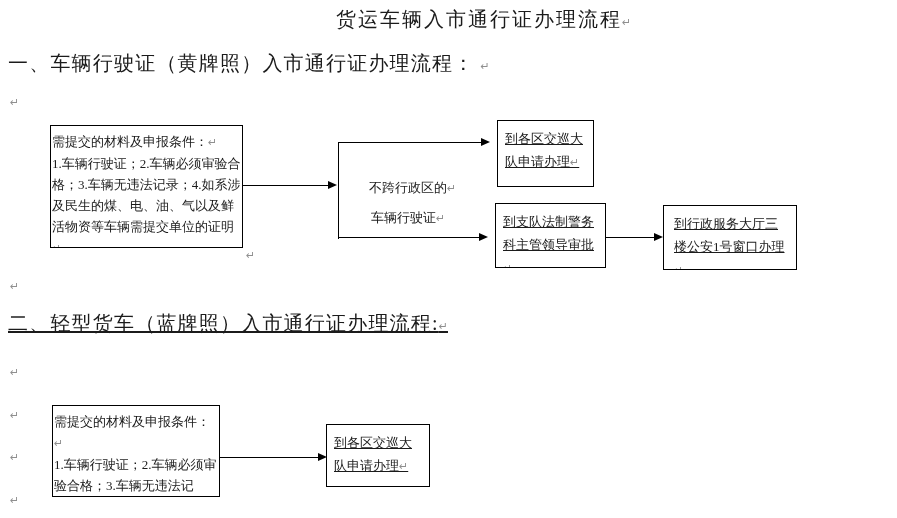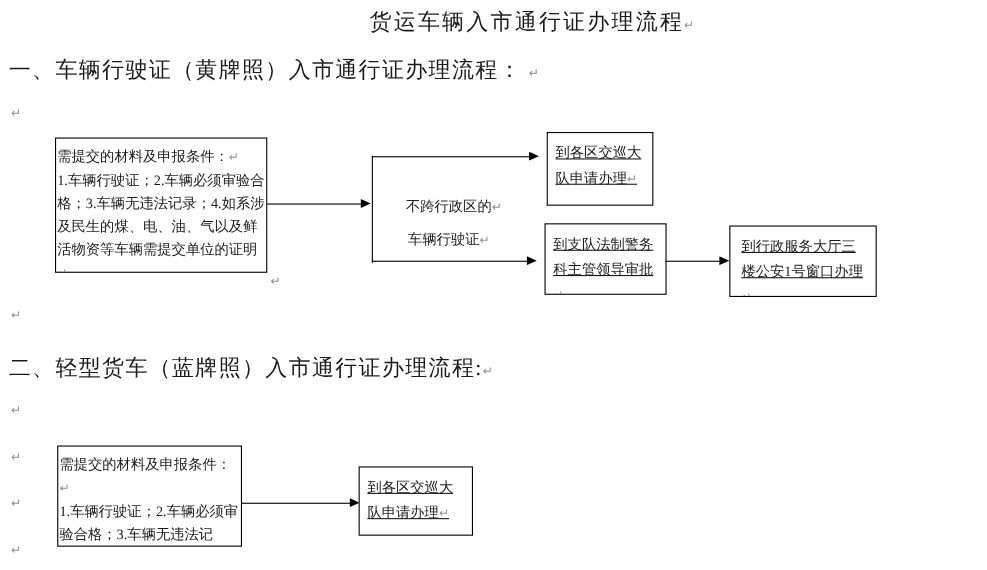--- a/index.html
+++ b/index.html
@@ -81,21 +81,21 @@
     <span>到支队法制警务科主管领导审批</span><span class="mark">↵</span>
   </div>
 
   <div class="hl" style="left:605px;top:237px;width:50px;"></div>
   <div class="ah" style="left:654px;top:233px;"></div>
 
   <div class="fbox step" style="left:663px;top:205px;width:134px;height:65px;padding:6px 10px 0;">
     <span>到行政服务大厅三楼公安1号窗口办理</span><span class="mark">↵</span>
   </div>
 
-  <div class="heading" style="top:321px;">
+  <div class="heading" style="top:310px;text-decoration:underline;">
     <span>二、轻型货车（蓝牌照）入市通行证办理流程:</span><span class="mark">↵</span>
   </div>
 
   <div class="fbox req" style="left:52px;top:405px;width:168px;height:92px;">
     <div>
       <span>需提交的材料及申报条件：</span><span class="mark">↵</span>
     </div>
     <div>
       <span>1.车辆行驶证；2.车辆必须审验合格；3.车辆无违法记录；</span>
     </div>

